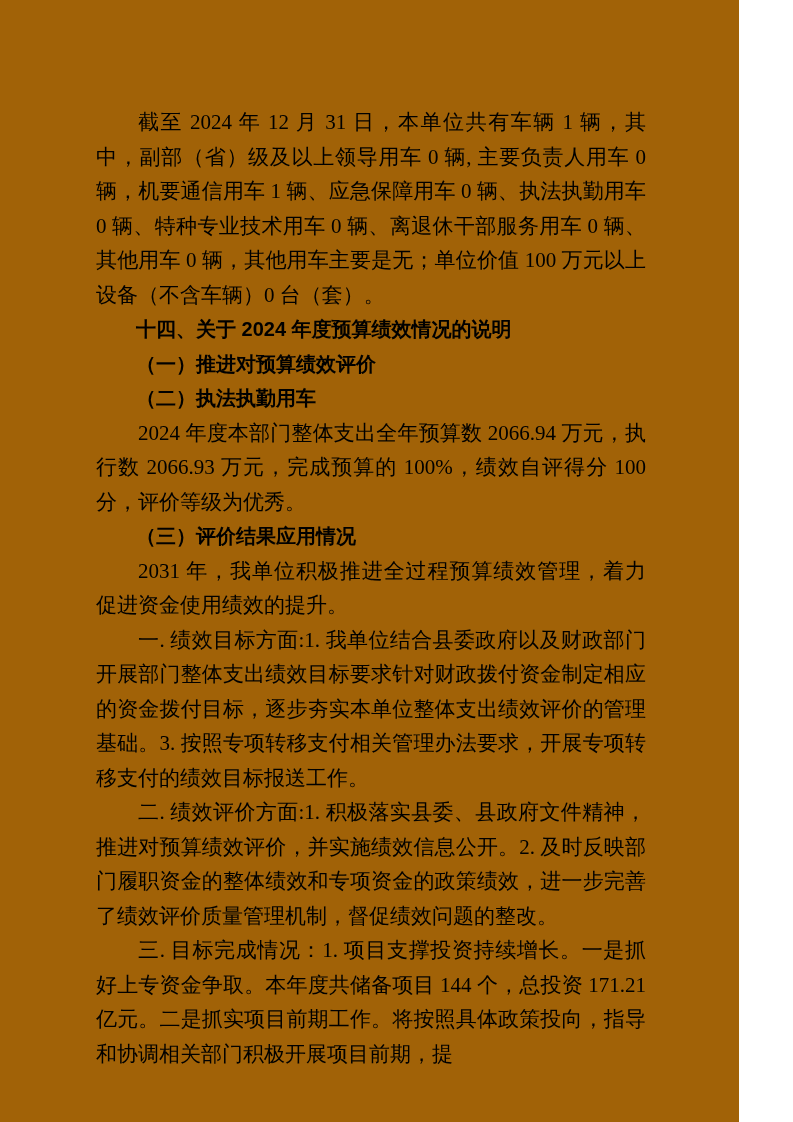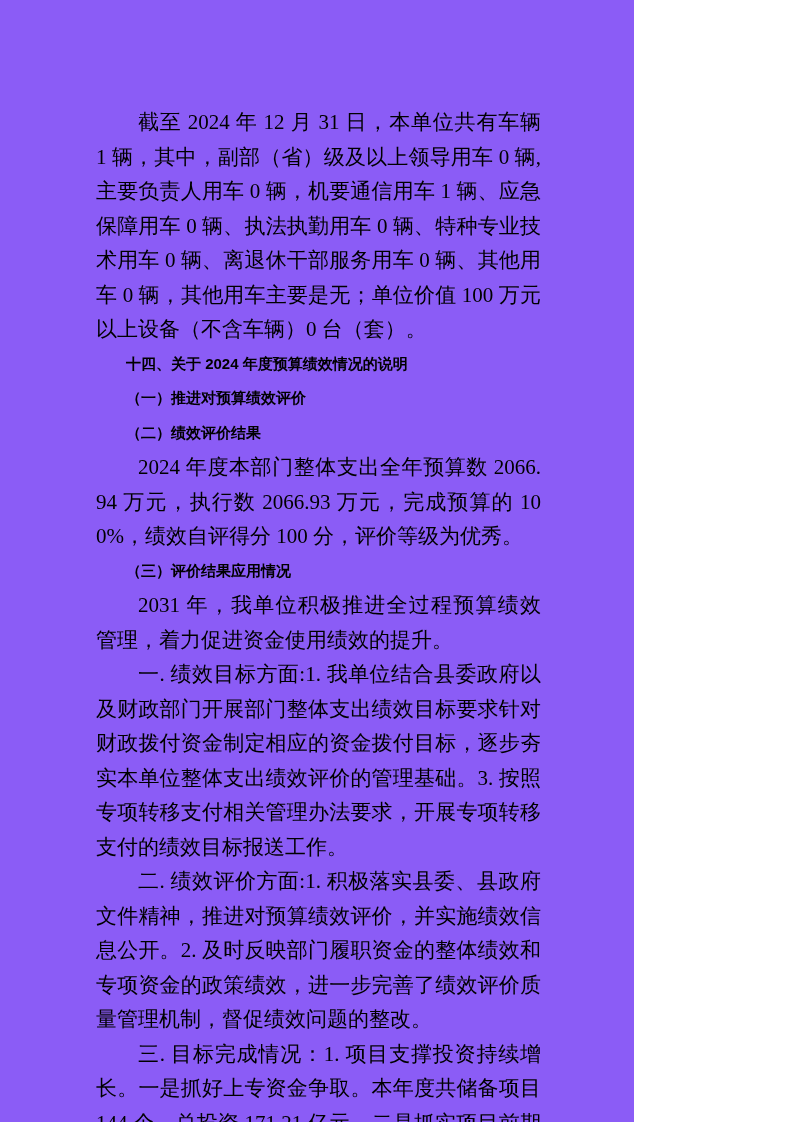--- a/index.html
+++ b/index.html
@@ -2,64 +2,64 @@
 <html><head>
 <meta charset="utf-8">
 <style>
   html, body {
     margin: 0;
     padding: 0;
     background: #ffffff;
   }
   .page {
     position: relative;
-    width: 634px;
+    width: 739px;
     height: 1122px;
-    background: #8b5cf6;
+    background: #a16207;
     box-sizing: border-box;
     padding: 105px 93px 0 96px;
     overflow: hidden;
     color: #000000;
   }
   .doc-body {
     font-family: "Liberation Serif", "DejaVu Serif", serif;
     font-size: 21px;
     line-height: 34.5px;
   }
   p.body-para {
     margin: 0;
     text-indent: 2em;
     text-align: justify;
     font-weight: normal;
     word-break: break-all;
   }
   .heading-1, .heading-2 {
     margin: 0;
     text-indent: 2em;
-    font-size: 15px;
+    font-size: 20px;
     line-height: 34.5px;
     font-weight: bold;
     font-family: "Liberation Sans", "DejaVu Sans", sans-serif;
     text-align: left;
   }
 </style>
 </head>
 <body>
 
 <div class="page">
   <div class="doc-body">
 
     <p class="body-para">截至 2024 年 12 月 31 日，本单位共有车辆 1 辆，其中，副部（省）级及以上领导用车 0 辆, 主要负责人用车 0 辆，机要通信用车 1 辆、应急保障用车 0 辆、执法执勤用车 0 辆、特种专业技术用车 0 辆、离退休干部服务用车 0 辆、其他用车 0 辆，其他用车主要是无；单位价值 100 万元以上设备（不含车辆）0 台（套）。</p>
 
     <h2 class="heading-1">十四、关于 2024 年度预算绩效情况的说明</h2>
 
     <h3 class="heading-2">（一）推进对预算绩效评价</h3>
 
 
-    <h3 class="heading-2">（二）绩效评价结果</h3>
+    <h3 class="heading-2">（二）执法执勤用车</h3>
 
     <p class="body-para">2024 年度本部门整体支出全年预算数 2066.94 万元，执行数 2066.93 万元，完成预算的 100%，绩效自评得分 100 分，评价等级为优秀。</p>
 
     <h3 class="heading-2">（三）评价结果应用情况</h3>
 
     <p class="body-para">2031 年，我单位积极推进全过程预算绩效管理，着力促进资金使用绩效的提升。</p>
 
     <p class="body-para">一. 绩效目标方面:1. 我单位结合县委政府以及财政部门开展部门整体支出绩效目标要求针对财政拨付资金制定相应的资金拨付目标，逐步夯实本单位整体支出绩效评价的管理基础。3. 按照专项转移支付相关管理办法要求，开展专项转移支付的绩效目标报送工作。</p>
 
     <p class="body-para">二. 绩效评价方面:1. 积极落实县委、县政府文件精神，推进对预算绩效评价，并实施绩效信息公开。2. 及时反映部门履职资金的整体绩效和专项资金的政策绩效，进一步完善了绩效评价质量管理机制，督促绩效问题的整改。</p>

